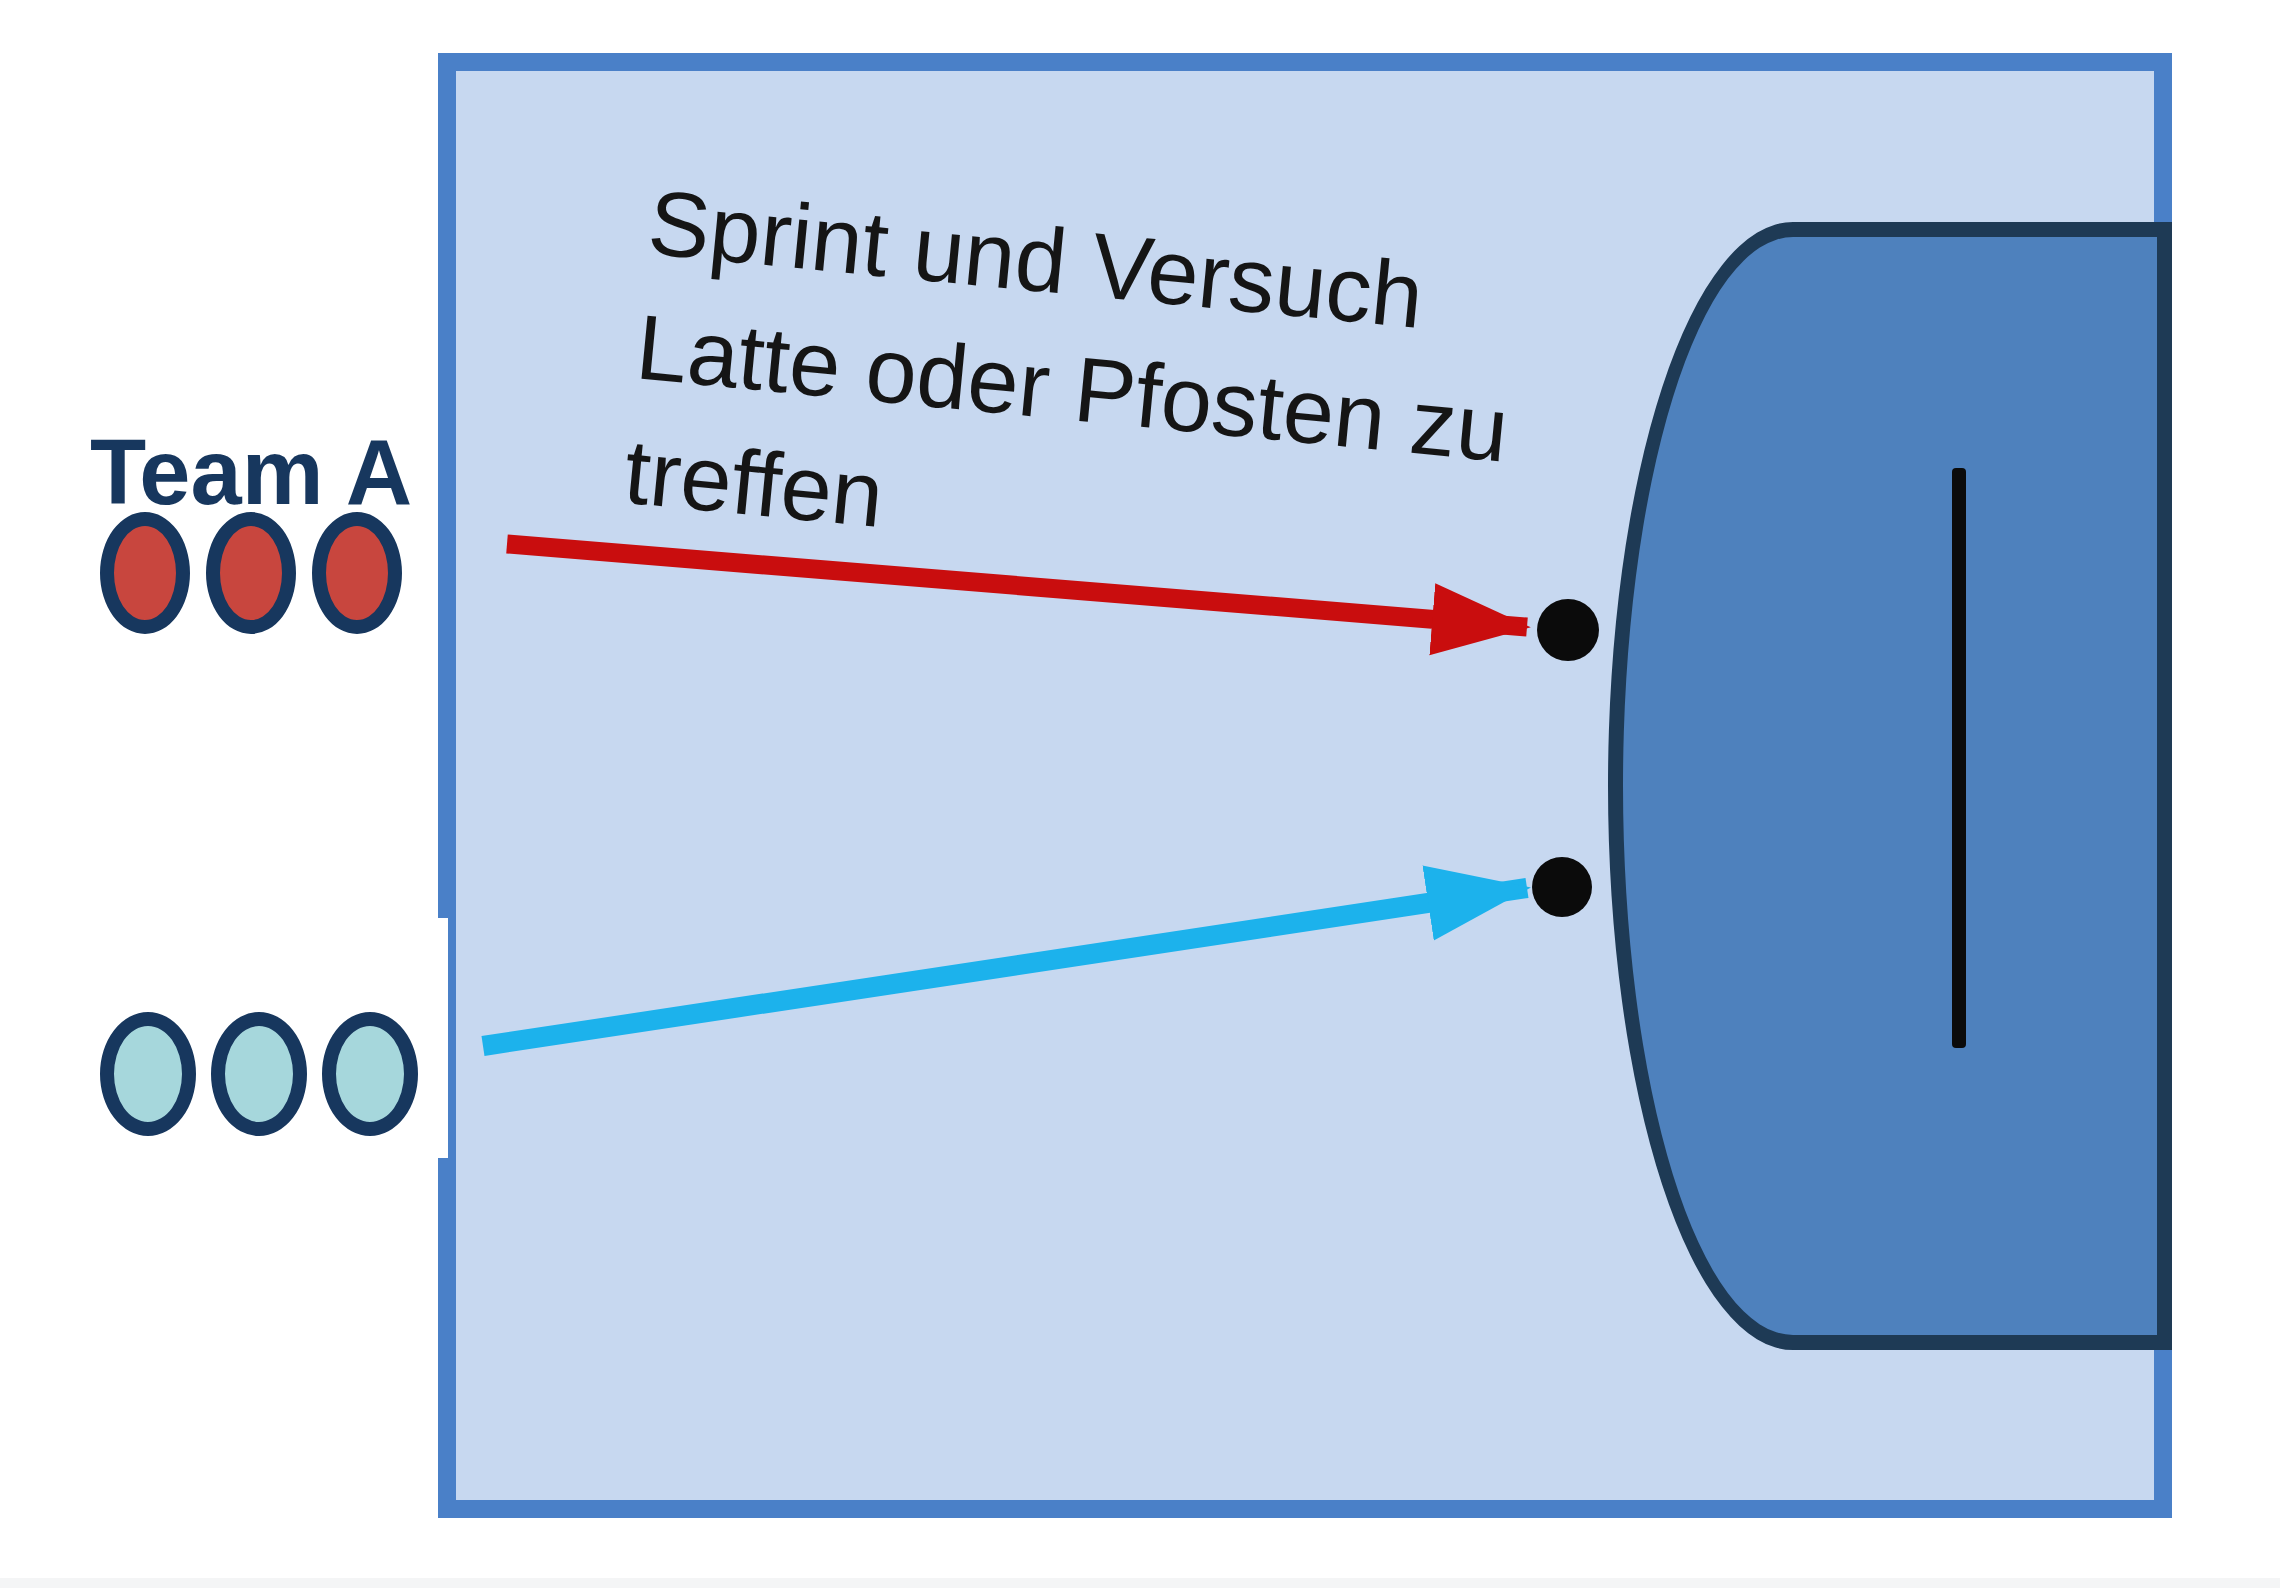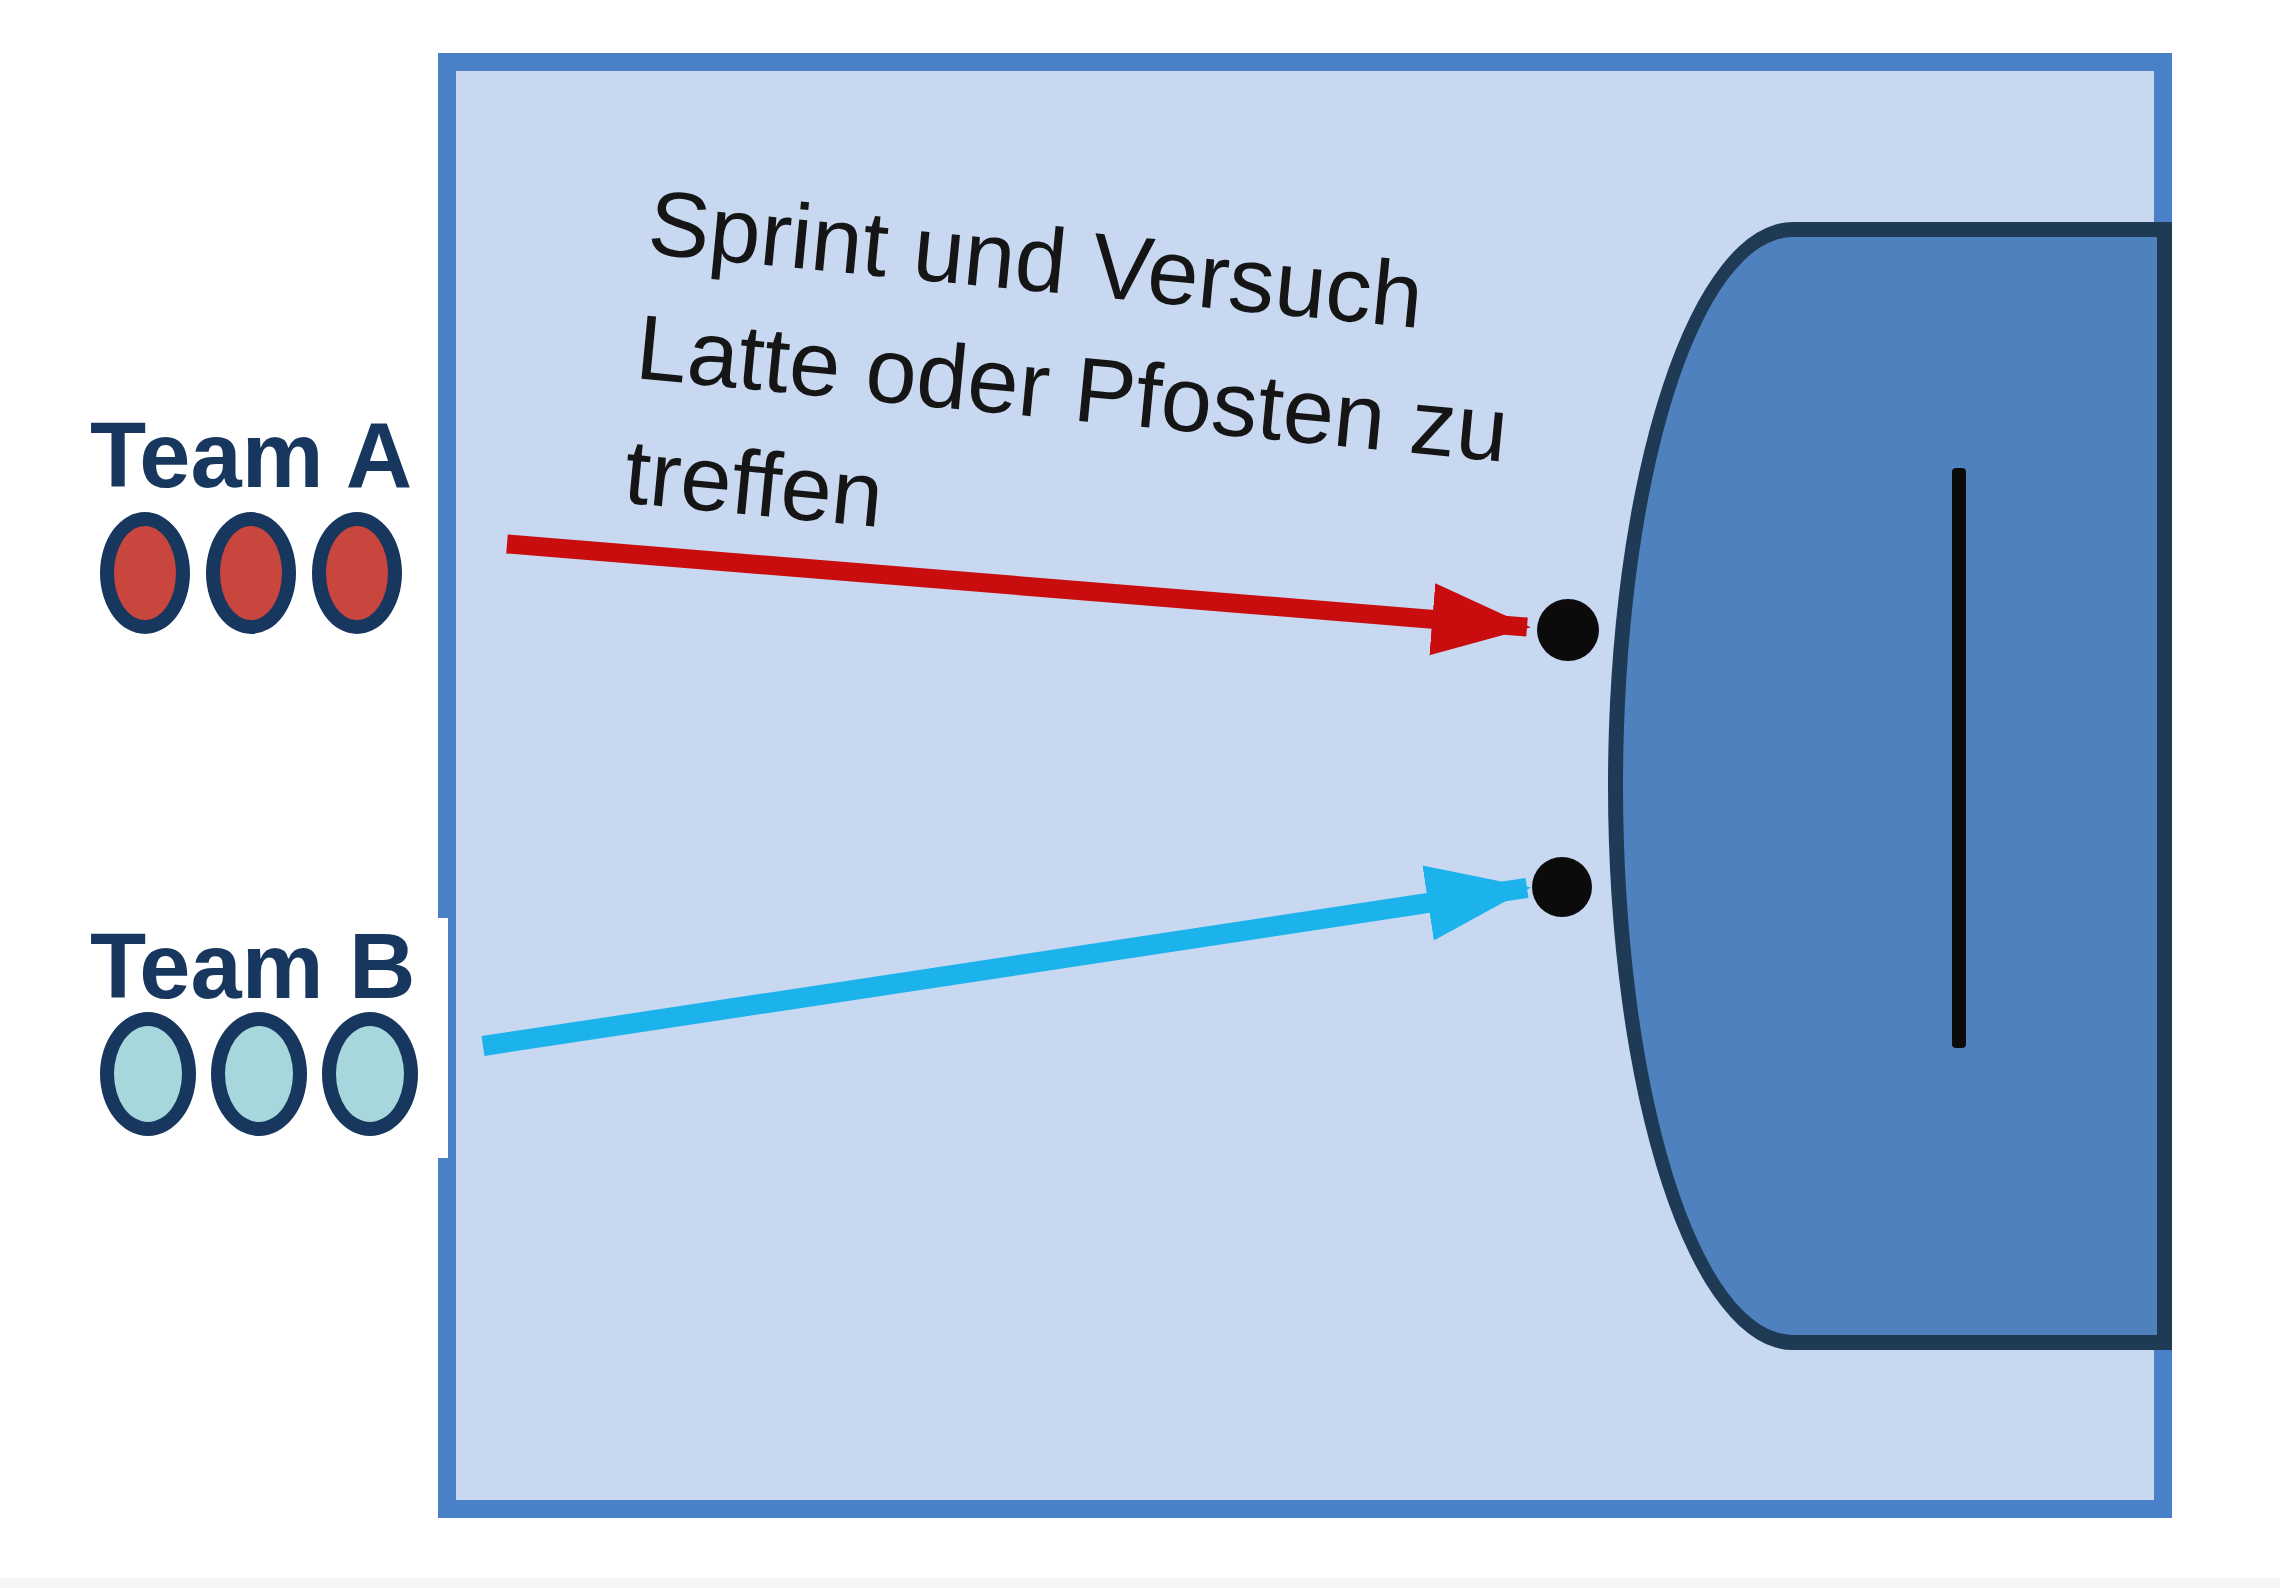--- a/index.html
+++ b/index.html
@@ -31,21 +31,21 @@
     position:absolute;left:655px;top:160px;
     transform:rotate(5.5deg);transform-origin:left top;
     font-size:92px;line-height:125px;color:#151515;white-space:nowrap;
     letter-spacing:0px;
   }
   
   .team-label{
     position:absolute;left:90px;font-size:92px;font-weight:700;color:#17375e;
     white-space:nowrap;
   }
-  .team-a-label{top:403px;}
+  .team-a-label{top:420px;}
   .team-b-label{top:914px;}
   .players-row{position:absolute;left:100px;display:flex;align-items:center;}
   .team-a-players{top:512px;}
   .team-b-players{top:1012px;}
   .player-oval{
     display:inline-block;box-sizing:border-box;
     width:90px;height:122px;border:14px solid #17375e;border-radius:50%;
     margin-right:16px;background:#c8463e;
   }
   .team-b-players .player-oval{width:96px;height:124px;margin-right:15px;}
@@ -71,21 +71,20 @@
 
   <div class="team-label team-a-label" style="color: rgb(23, 55, 94);">Team A</div>
   <div class="players-row team-a-players">
       <span class="player-oval" style="background: rgb(200, 70, 62); border-color: rgb(23, 55, 94);"></span>
       <span class="player-oval" style="background: rgb(200, 70, 62); border-color: rgb(23, 55, 94);"></span>
       <span class="player-oval" style="background: rgb(200, 70, 62); border-color: rgb(23, 55, 94);"></span>
     </div>
 
   <div class="label-notch"></div>
 
-  <div class="team-label team-b-label" style="color: rgb(23, 55, 94);">Team B</div>
   <div class="players-row team-b-players">
       <span class="player-oval" style="background: rgb(166, 215, 220); border-color: rgb(23, 55, 94);"></span>
       <span class="player-oval" style="background: rgb(166, 215, 220); border-color: rgb(23, 55, 94);"></span>
       <span class="player-oval" style="background: rgb(166, 215, 220); border-color: rgb(23, 55, 94);"></span>
     </div>
 
   <div class="goal" style="background: rgb(78, 129, 189); border-color: rgb(30, 58, 85);"></div>
   <div class="goal-line" style="background: rgb(11, 11, 11);"></div>
 
   <div class="dot dot-a" style="background: rgb(11, 11, 11);"></div>

